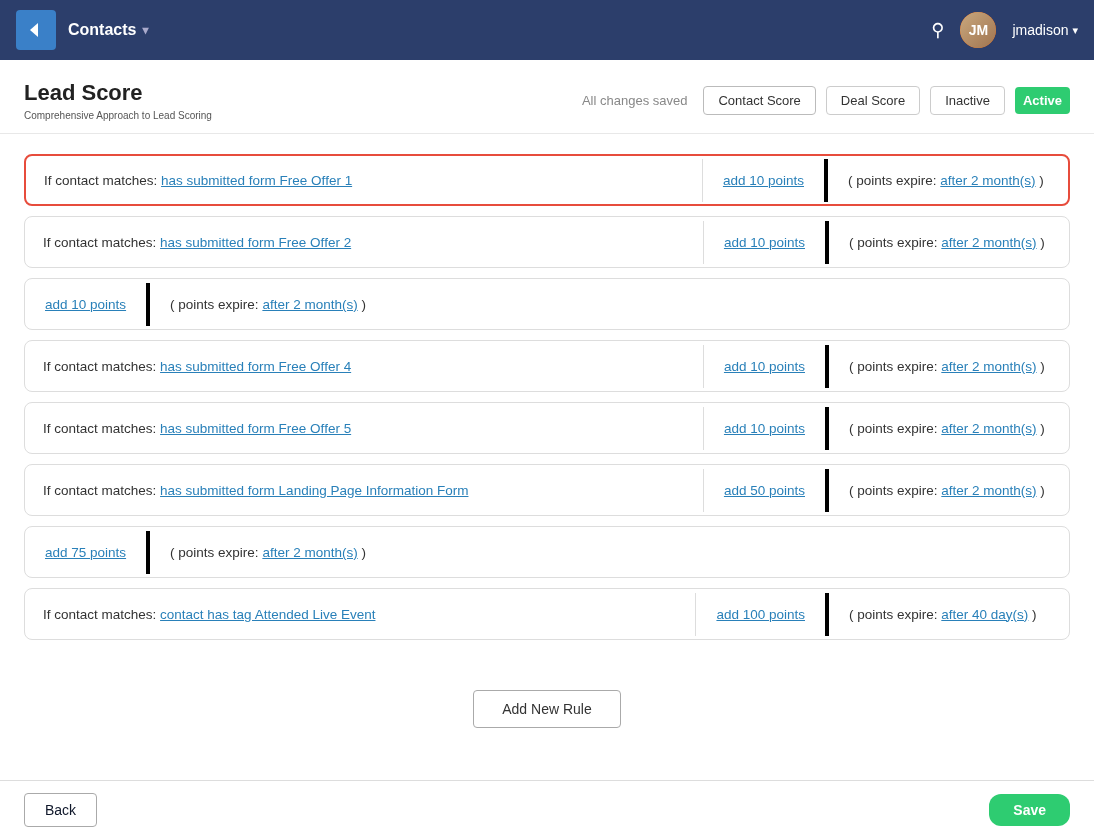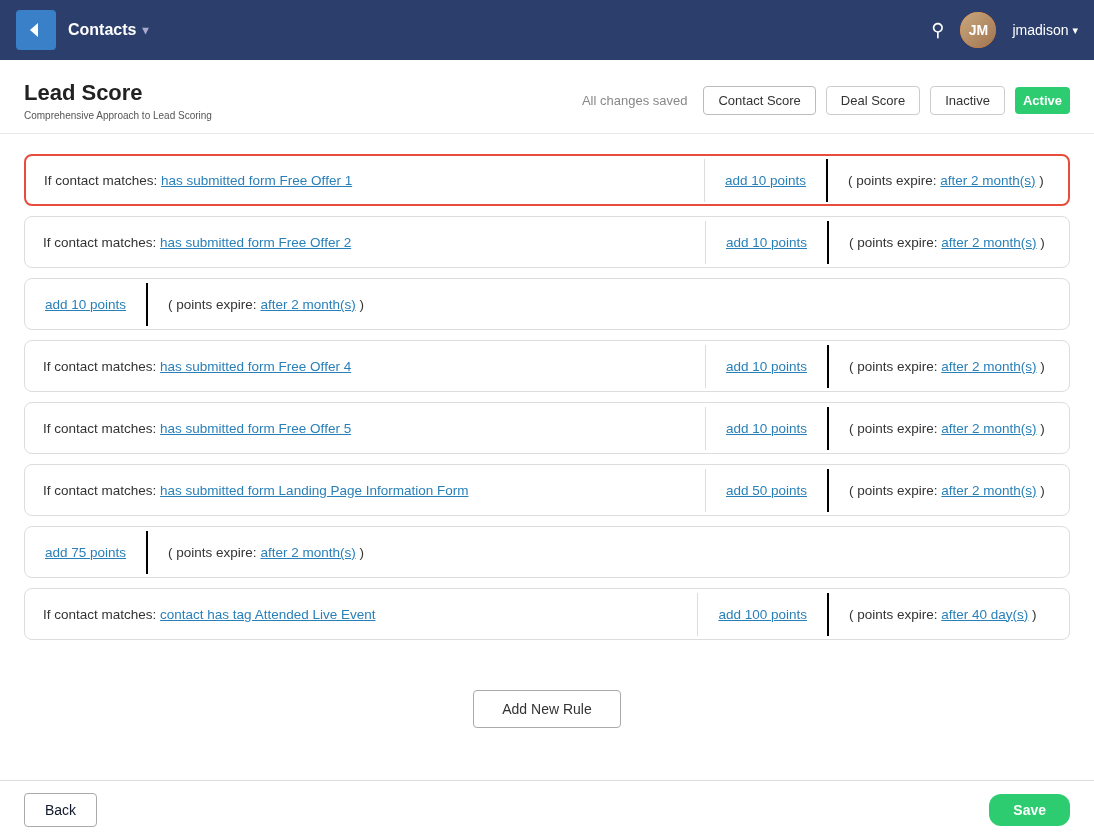--- a/index.html
+++ b/index.html
@@ -130,21 +130,21 @@
       cursor: pointer;
     }
     .rule-points {
       padding: 14px 20px;
       font-size: 13.5px;
       color: #2980b9;
       text-decoration: underline;
       cursor: pointer;
       min-width: 120px;
       text-align: center;
-      border-right: 2px solid #000000;
+      border-right: 4px solid #000000;
     }
     .rule-expiry {
       padding: 14px 20px;
       font-size: 13.5px;
       color: #333;
       min-width: 240px;
     }
     .rule-expiry a {
       color: #2980b9;
       text-decoration: underline;

